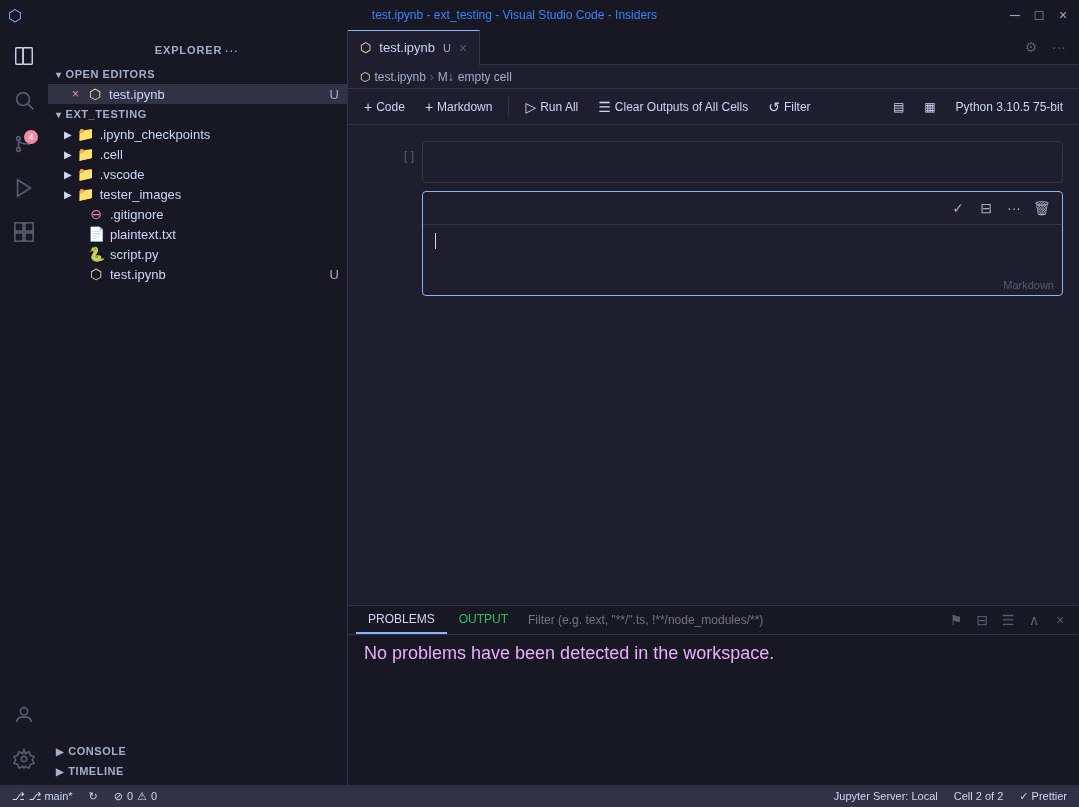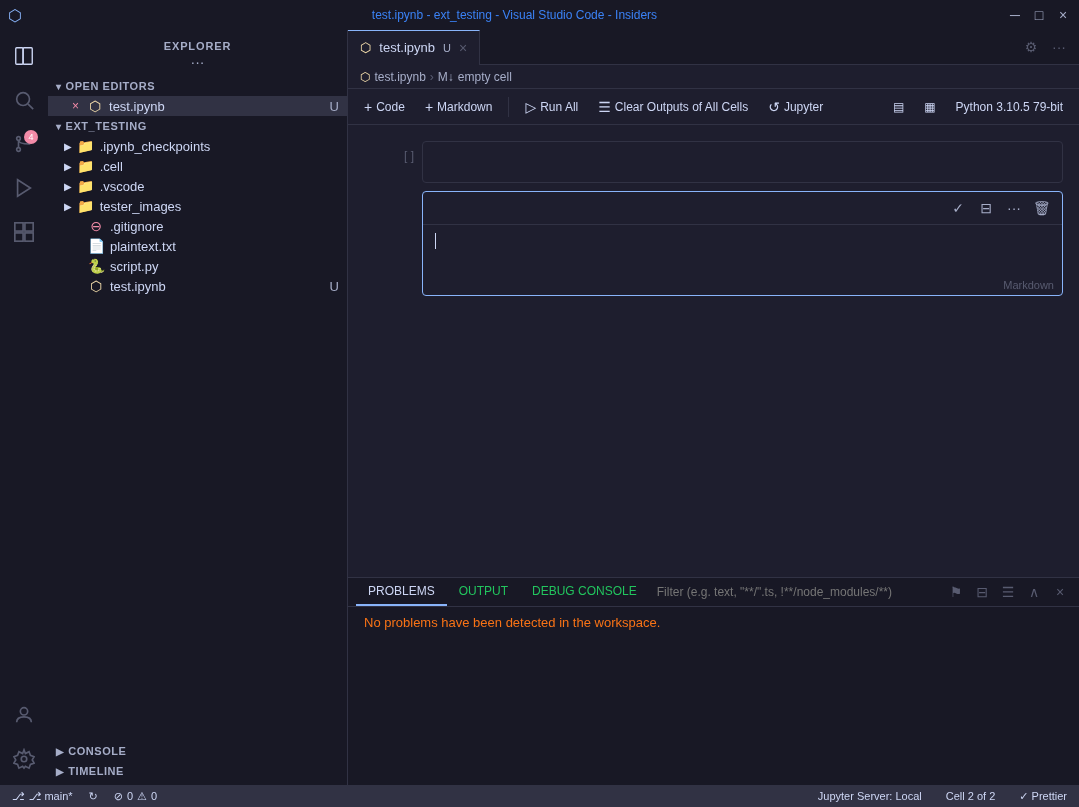--- a/index.html
+++ b/index.html
@@ -118,21 +118,20 @@
       border-right: 1px solid #313244;
       display: flex;
       flex-direction: column;
       flex-shrink: 0;
     }
     .sidebar-header {
       display: flex;
       align-items: center;
       justify-content: center;
       padding: 10px 16px 4px 16px;
-      flex-direction: column;
     }
     .sidebar-title {
       font-size: 11px;
       font-weight: 700;
       color: #a6adc8;
       letter-spacing: 0.08em;
     }
     .sidebar-actions {
       display: flex;
       gap: 4px;
@@ -397,21 +396,21 @@
       background: #cdd6f4;
       animation: blink 1s infinite;
     }
     @keyframes blink {
       0%, 100% { opacity: 1; }
       50% { opacity: 0; }
     }
 
     
     .panel {
-      height: 208px;
+      height: 180px;
       background: #181825;
       border-top: 1px solid #313244;
       display: flex;
       flex-direction: column;
       flex-shrink: 0;
     }
     .panel-tabs {
       display: flex;
       align-items: center;
       border-bottom: 1px solid #313244;
@@ -448,22 +447,22 @@
       background: transparent;
       border: none;
       color: #585b70;
       font-size: 12px;
       padding: 0 8px;
       outline: none;
     }
     .panel-content {
       flex: 1;
       padding: 8px 16px;
-      font-size: 13px;
-      color: #f97316;
+      font-size: 18px;
+      color: #f0abfc;
     }
 
     
     .status-bar {
       height: 22px;
       background: #313244;
       display: flex;
       align-items: center;
       padding: 0 8px;
       font-size: 11px;
@@ -474,21 +473,21 @@
     .status-item {
       display: flex;
       align-items: center;
       gap: 4px;
       padding: 0 4px;
       cursor: pointer;
     }
     .status-right {
       margin-left: auto;
       display: flex;
-      gap: 16px;
+      gap: 8px;
       justify-content: space-between;
     }
 
     
     .bottom-sections {
       padding: 4px 0;
     }
     .bottom-section-header {
       display: flex;
       align-items: center;
@@ -679,31 +678,31 @@
       <div class="toolbar-btn">
         <span class="btn-icon">▷</span>
         <span>Run All</span>
       </div>
       <div class="toolbar-btn">
         <span class="btn-icon">☰</span>
         <span>Clear Outputs of All Cells</span>
       </div>
       <div class="toolbar-btn">
         <span class="btn-icon">↺</span>
-        <span>Jupyter</span>
+        <span>Filter</span>
       </div>
       <div class="toolbar-right">
         <div class="toolbar-btn">
           <span>▤</span>
         </div>
         <div class="toolbar-btn">
           <span>▦</span>
         </div>
         <div class="toolbar-btn">
-          <span>Python 3.10.5 79-bit</span>
+          <span>Python 3.10.5 75-bit</span>
         </div>
       </div>
     </div>
 
     <div class="notebook-content">
 
       <div class="cell">
         <div class="cell-gutter">
           <span>[ ]</span>
         </div>
@@ -730,21 +729,20 @@
           </div>
         </div>
       </div>
 
     </div>
 
     <div class="panel">
       <div class="panel-tabs">
         <div class="panel-tab active">PROBLEMS</div>
         <div class="panel-tab">OUTPUT</div>
-        <div class="panel-tab">DEBUG CONSOLE</div>
         <input class="panel-filter" placeholder="Filter (e.g. text, &quot;**/&quot;.ts, !**/node_modules/**)" style="">
         <div class="panel-tab-actions">
           <span class="panel-tab-action">⚑</span>
           <span class="panel-tab-action">⊟</span>
           <span class="panel-tab-action">☰</span>
           <span class="panel-tab-action">∧</span>
           <span class="panel-tab-action">×</span>
         </div>
       </div>
       <div class="panel-content">

